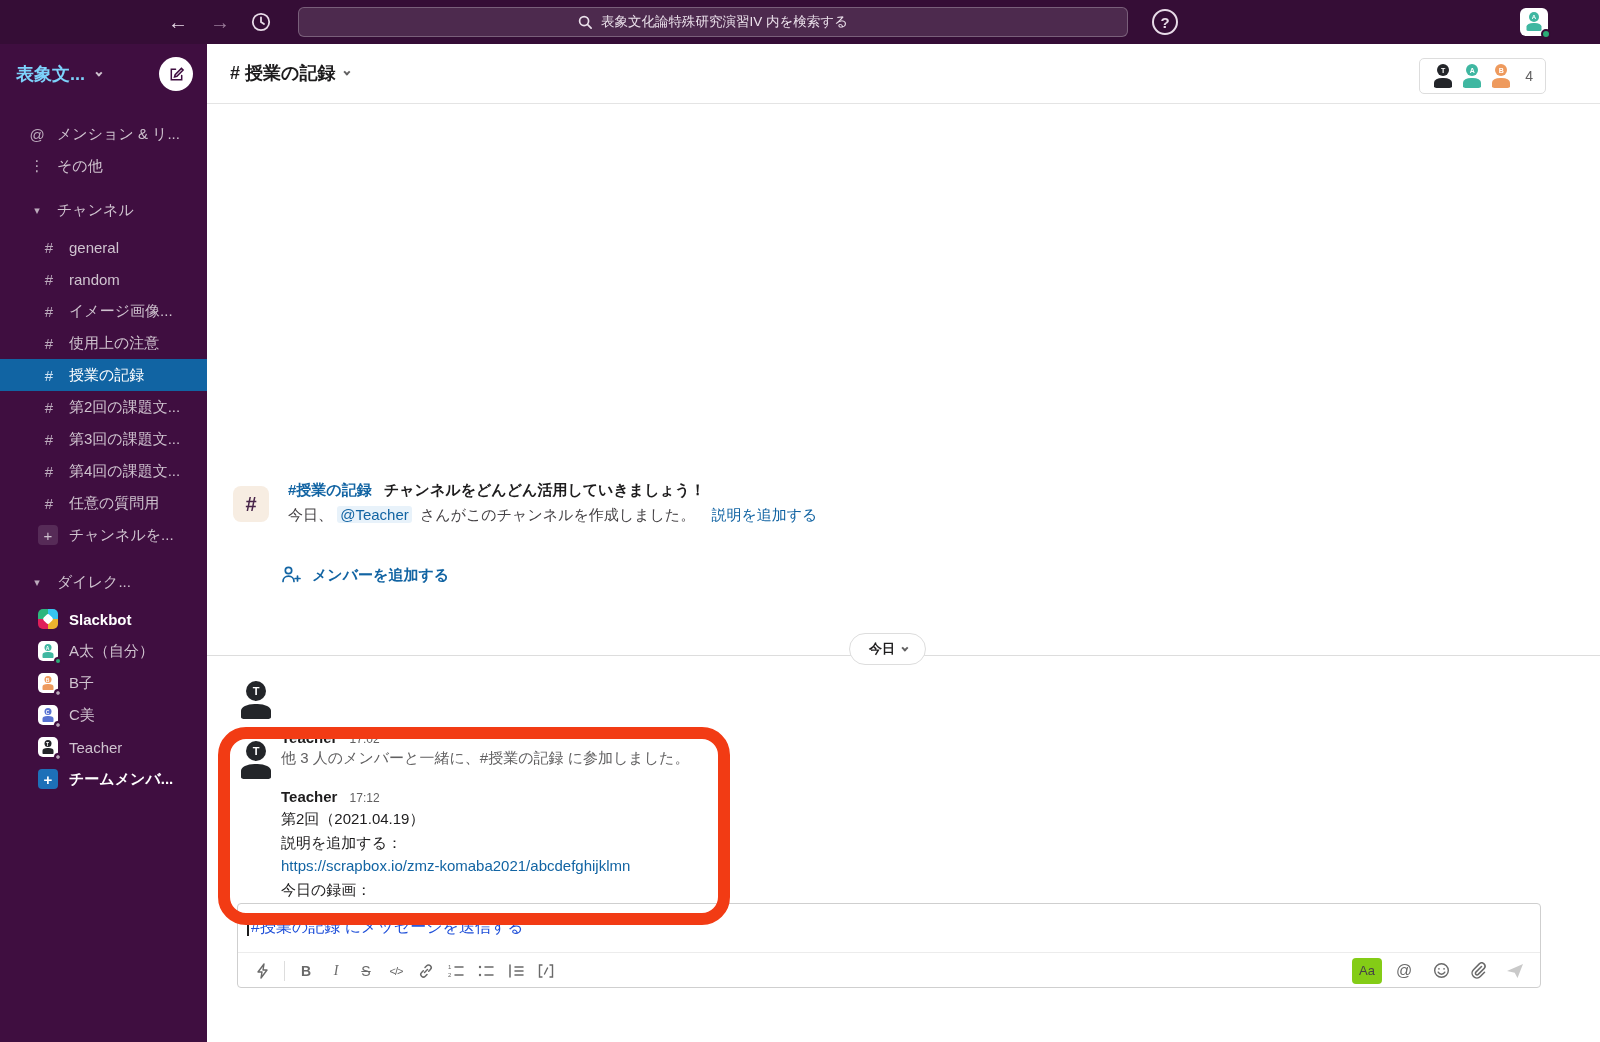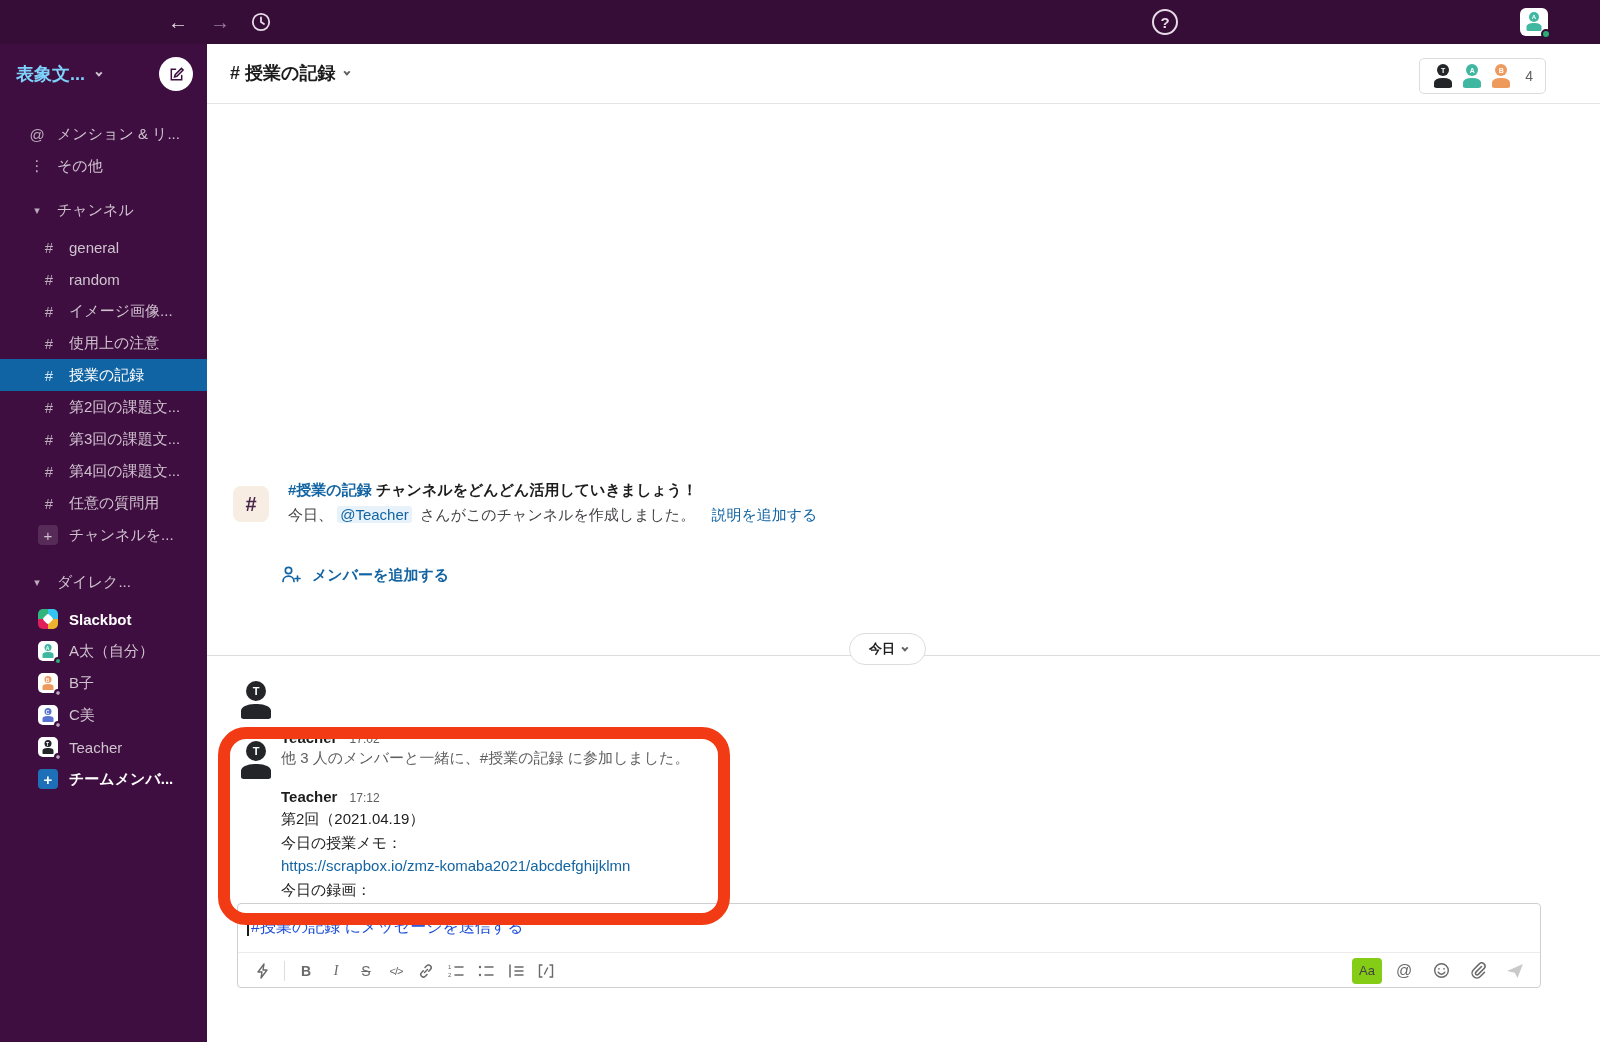--- a/index.html
+++ b/index.html
@@ -117,20 +117,27 @@
       </div>
     <div class="nav-ic dim" style="left:205px;">
         <span>→</span>
       </div>
     <div class="nav-ic" style="left:246px;">
       <svg width="22" height="22" viewBox="0 0 22 22" fill="none" stroke="#E8DBE8" stroke-width="1.8" stroke-linecap="round">
           <circle cx="11" cy="11" r="8.2"></circle>
           <path d="M11 6.5V11l3 2"></path>
         </svg>
     </div>
+    <div class="searchbar">
+      <svg width="15" height="15" viewBox="0 0 16 16" fill="none" stroke="#EBE1EB" stroke-width="1.8" stroke-linecap="round">
+          <circle cx="6.5" cy="6.5" r="4.8"></circle>
+          <path d="M10.3 10.3L14 14"></path>
+        </svg>
+      <span>表象文化論特殊研究演習IV 内を検索する</span>
+    </div>
     <div class="helpbtn">
         <span>?</span>
       </div>
     <div class="topavatar">
       <span class="pav pav18" style="position:absolute;left:5px;top:4px;">
         <span class="ph" style="background:#3FB7A1;">A</span>
           <span class="pb" style="background:#3FB7A1;"></span>
       </span>
       <span class="dot"></span>
     </div>
@@ -285,21 +292,21 @@
           </span>
         <span class="member-count">4</span>
       </div>
     </div>
 
     <div class="hash-badge">
         <span>#</span>
       </div>
     <div class="intro-l1">
       <a class="bluelink">#授業の記録</a>
-      <span style="margin-left:0;">チャンネルをどんどん活用していきましょう！</span>
+      <span style="margin-left:8px;">チャンネルをどんどん活用していきましょう！</span>
     </div>
     <div class="intro-l2">
       <span>今日、</span>
       <span class="mention">@Teacher</span>
       <span style="margin-left:4px;">さんがこのチャンネルを作成しました。</span>
       <a class="bluelink" style="margin-left:12px;">説明を追加する</a>
     </div>
     <div class="add-members">
       <svg width="22" height="20" viewBox="0 0 22 20" fill="none" stroke="#1264A3" stroke-width="1.7" stroke-linecap="round">
           <circle cx="8.5" cy="5.5" r="3.2"></circle>
@@ -328,21 +335,21 @@
 
     <div class="msg" style="top:697px;">
       <span class="pav pav36"><span class="ph" style="background:#232529;">T</span><span class="pb" style="background:#232529;"></span></span>
     </div>
     <div class="msg-body" style="top:696px;">
       <div class="msg-head">
         <span class="sender">Teacher</span>
         <span class="time">17:12</span>
       </div>
       <div class="msg-line" style="margin-top:2px;">第2回（2021.04.19）</div>
-      <div class="msg-line">今日の授業メモ：</div>
+      <div class="msg-line">説明を追加する：</div>
       <div class="msg-line"><a class="bluelink">https://scrapbox.io/zmz-komaba2021/abcdefghijklmn</a></div>
       <div class="msg-line">今日の録画：</div>
     </div>
 
     <div class="composer">
       <span class="caret"></span>
       <div class="ph-text">#授業の記録 にメッセージを送信する</div>
       <div class="fmt-sep"></div>
       <div class="fmt-bar">
         <span class="fmt-btn">

